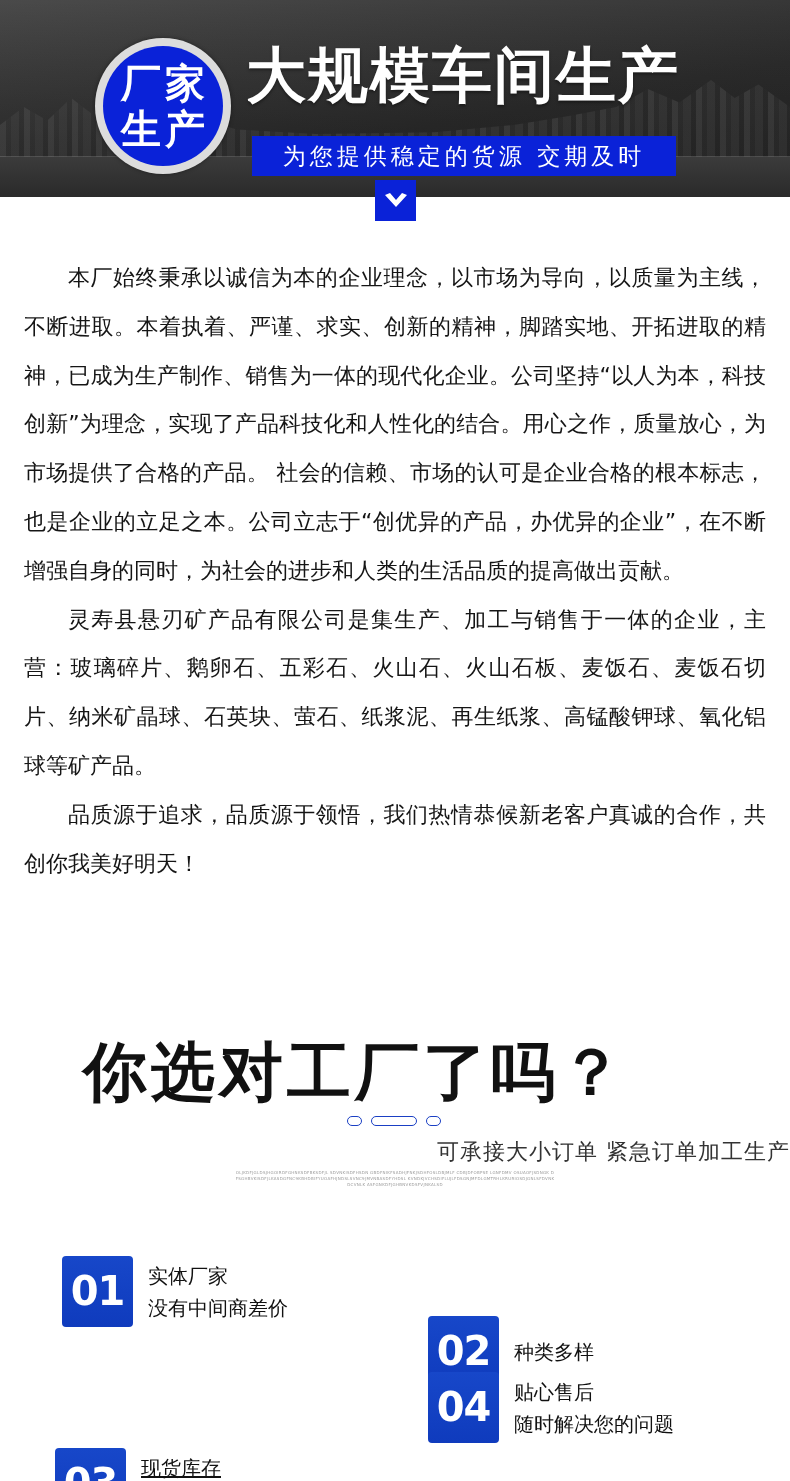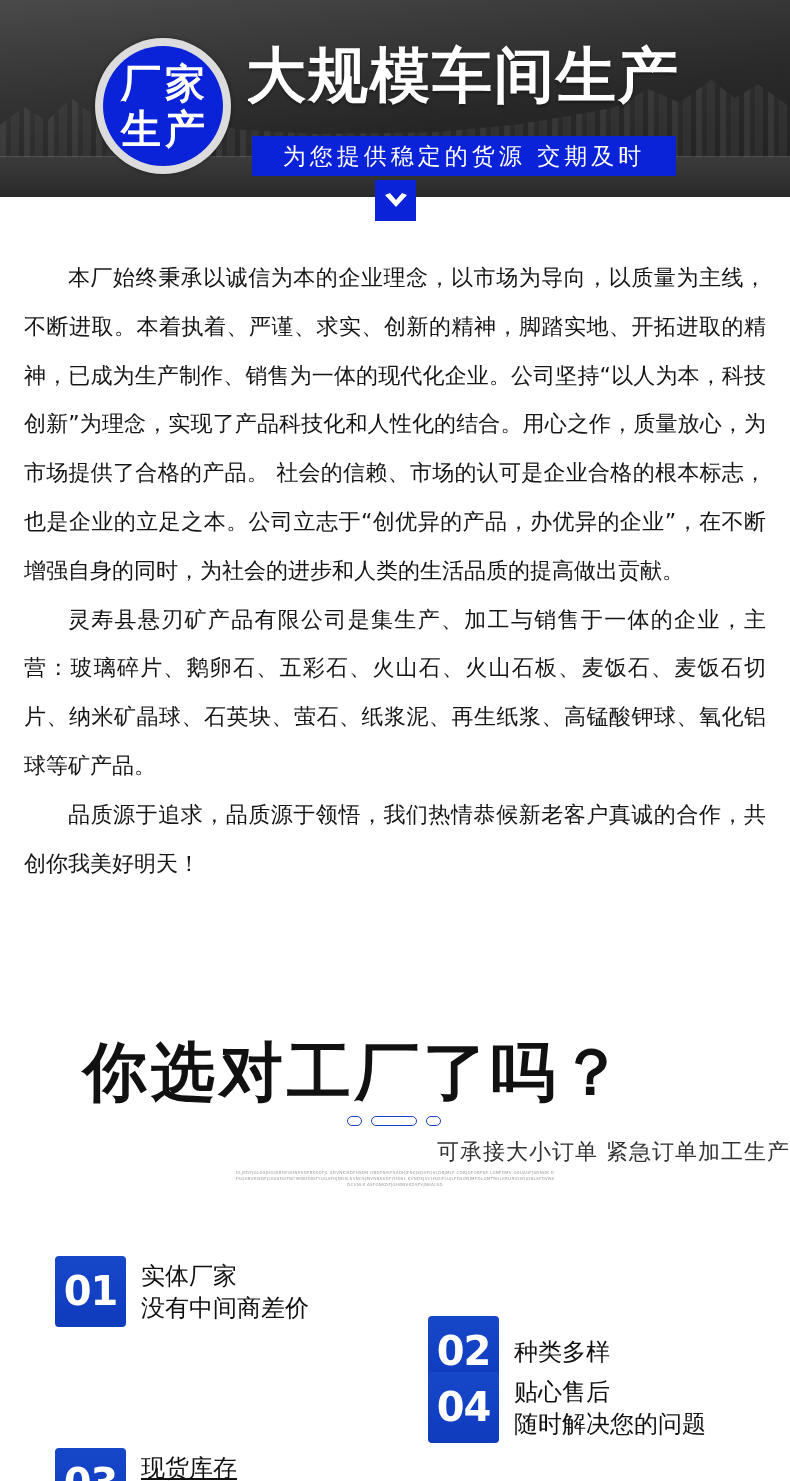--- a/index.html
+++ b/index.html
@@ -96,22 +96,22 @@
     }
 
     
     .feature { position: absolute; display: flex; align-items: center; }
     .num-box {
       width: 71px; height: 71px; border-radius: 4px;
       background: linear-gradient(180deg, #1747c9 0%, #0f3bbd 100%);
       color: #fff; font-weight: bold; font-size: 40px; line-height: 71px; text-align: center;
       font-family: "DejaVu Sans", sans-serif; letter-spacing: -1px;
     }
-    .feat-text { margin-left: 15px; font-size: 24px; line-height: 32px; color: #111; font-family: "DejaVu Sans", sans-serif; }
-    .f1 { left: 55px; top: 1256px; }
+    .feat-text { margin-left: 15px; font-size: 20px; line-height: 32px; color: #111; font-family: "DejaVu Sans", sans-serif; }
+    .f1 { left: 62px; top: 1256px; }
     .f2 { left: 428px; top: 1316px; }
     .f3 { left: 55px; top: 1448px; text-decoration: underline; }
     .f4 { left: 428px; top: 1372px; }
   </style>
 </head>
 <body>
 
 <div class="banner">
   <div class="skyline"></div>
   <div class="road-line"></div>

